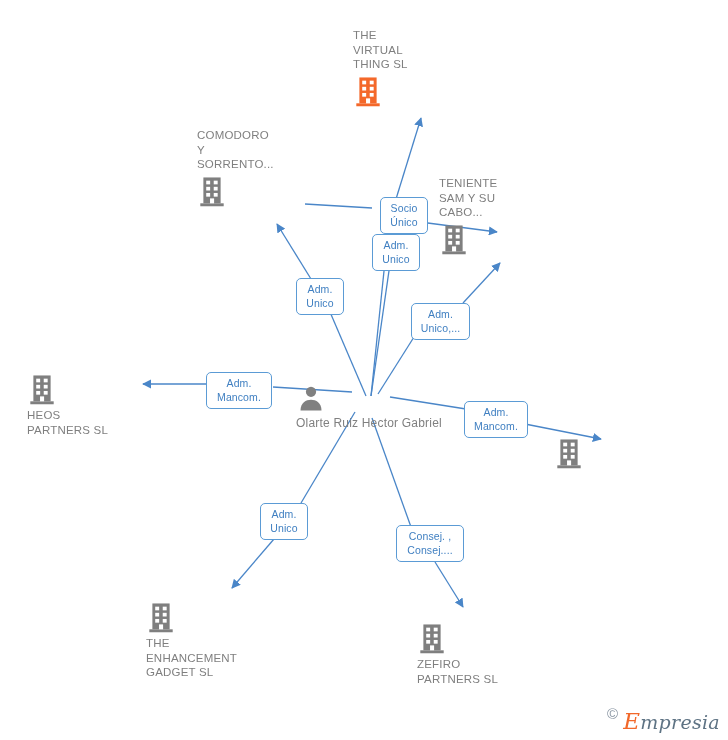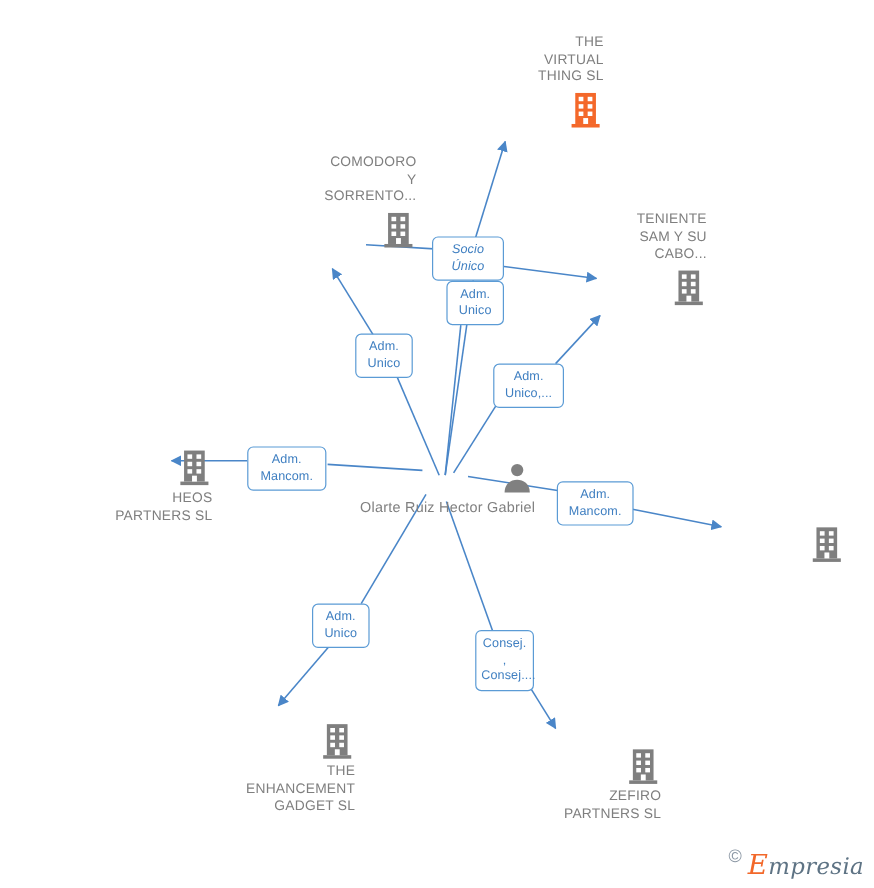--- a/index.html
+++ b/index.html
@@ -14,21 +14,21 @@
   #graph{
     position:absolute;left:0;top:0;width:728px;height:740px;
   }
   svg.edges{position:absolute;left:0;top:0;width:728px;height:740px;}
 
   
   .node{
     position:absolute;
     width:150px;
     margin-left:-75px;
-    text-align:right;
+    text-align:left;
     color:#7f7f7f;
     font-size:11.5px;
     line-height:14.5px;
     letter-spacing:.2px;
   }
   .node .glyph{display:block;line-height:0;}
   .node .glyph svg{display:inline-block;}
   .node .caption{display:block;white-space:pre-line;}
   .node.label-top .caption{margin-bottom:3px;}
   .node.label-bottom .caption{margin-top:3px;}
@@ -223,60 +223,60 @@
         <rect x="7.3" y="14.6" width="3.2" height="3" fill="#ffffff"></rect>
         <rect x="13.4" y="14.6" width="3.2" height="3" fill="#ffffff"></rect>
         <rect x="10.4" y="19" width="3.3" height="4" fill="#ffffff"></rect>
       </svg>
     </span>
     <span class="caption">THE
 ENHANCEMENT
 GADGET SL</span>
   </div>
 
-  <div class="node label-bottom" style="left:476px;top:622px;">
+  <div class="node label-bottom" style="left:492px;top:622px;">
     <span class="glyph">
       <svg width="30" height="32" viewBox="0 0 24 26">
         <rect x="5" y="2" width="14" height="21" fill="#7f7f7f"></rect>
         <rect x="2.5" y="23" width="19" height="2.4" fill="#7f7f7f"></rect>
         <rect x="7.3" y="4.6" width="3.2" height="3" fill="#ffffff"></rect>
         <rect x="13.4" y="4.6" width="3.2" height="3" fill="#ffffff"></rect>
         <rect x="7.3" y="9.6" width="3.2" height="3" fill="#ffffff"></rect>
         <rect x="13.4" y="9.6" width="3.2" height="3" fill="#ffffff"></rect>
         <rect x="7.3" y="14.6" width="3.2" height="3" fill="#ffffff"></rect>
         <rect x="13.4" y="14.6" width="3.2" height="3" fill="#ffffff"></rect>
         <rect x="10.4" y="19" width="3.3" height="4" fill="#ffffff"></rect>
       </svg>
     </span>
     <span class="caption">ZEFIRO
 PARTNERS  SL</span>
   </div>
 
-  <div class="elabel" style="left:360px;top:197px;width:60px;font-style:italic;">Socio
+  <div class="elabel" style="left:380px;top:197px;width:48px;">Socio
 Único</div>
 
   <div class="elabel" style="left:372px;top:234px;width:48px;">Adm.
 Unico</div>
 
   <div class="elabel" style="left:296px;top:278px;width:48px;">Adm.
 Unico</div>
 
   <div class="elabel" style="left:411px;top:303px;width:59px;">Adm.
 Unico,...</div>
 
   <div class="elabel" style="left:206px;top:372px;width:66px;">Adm.
 Mancom.</div>
 
   <div class="elabel" style="left:464px;top:401px;width:64px;">Adm.
 Mancom.</div>
 
   <div class="elabel" style="left:260px;top:503px;width:48px;">Adm.
 Unico</div>
 
-  <div class="elabel" style="left:396px;top:525px;width:49px;">Consej. ,
+  <div class="elabel" style="left:396px;top:525px;width:68px;">Consej. ,
 Consej....</div>
 
   <div id="watermark">
     <span class="copy">©</span>
     <span class="brand"><span class="cap">E</span><span>mpresia</span></span>
   </div>
 
 </div>
 
 </body></html>

